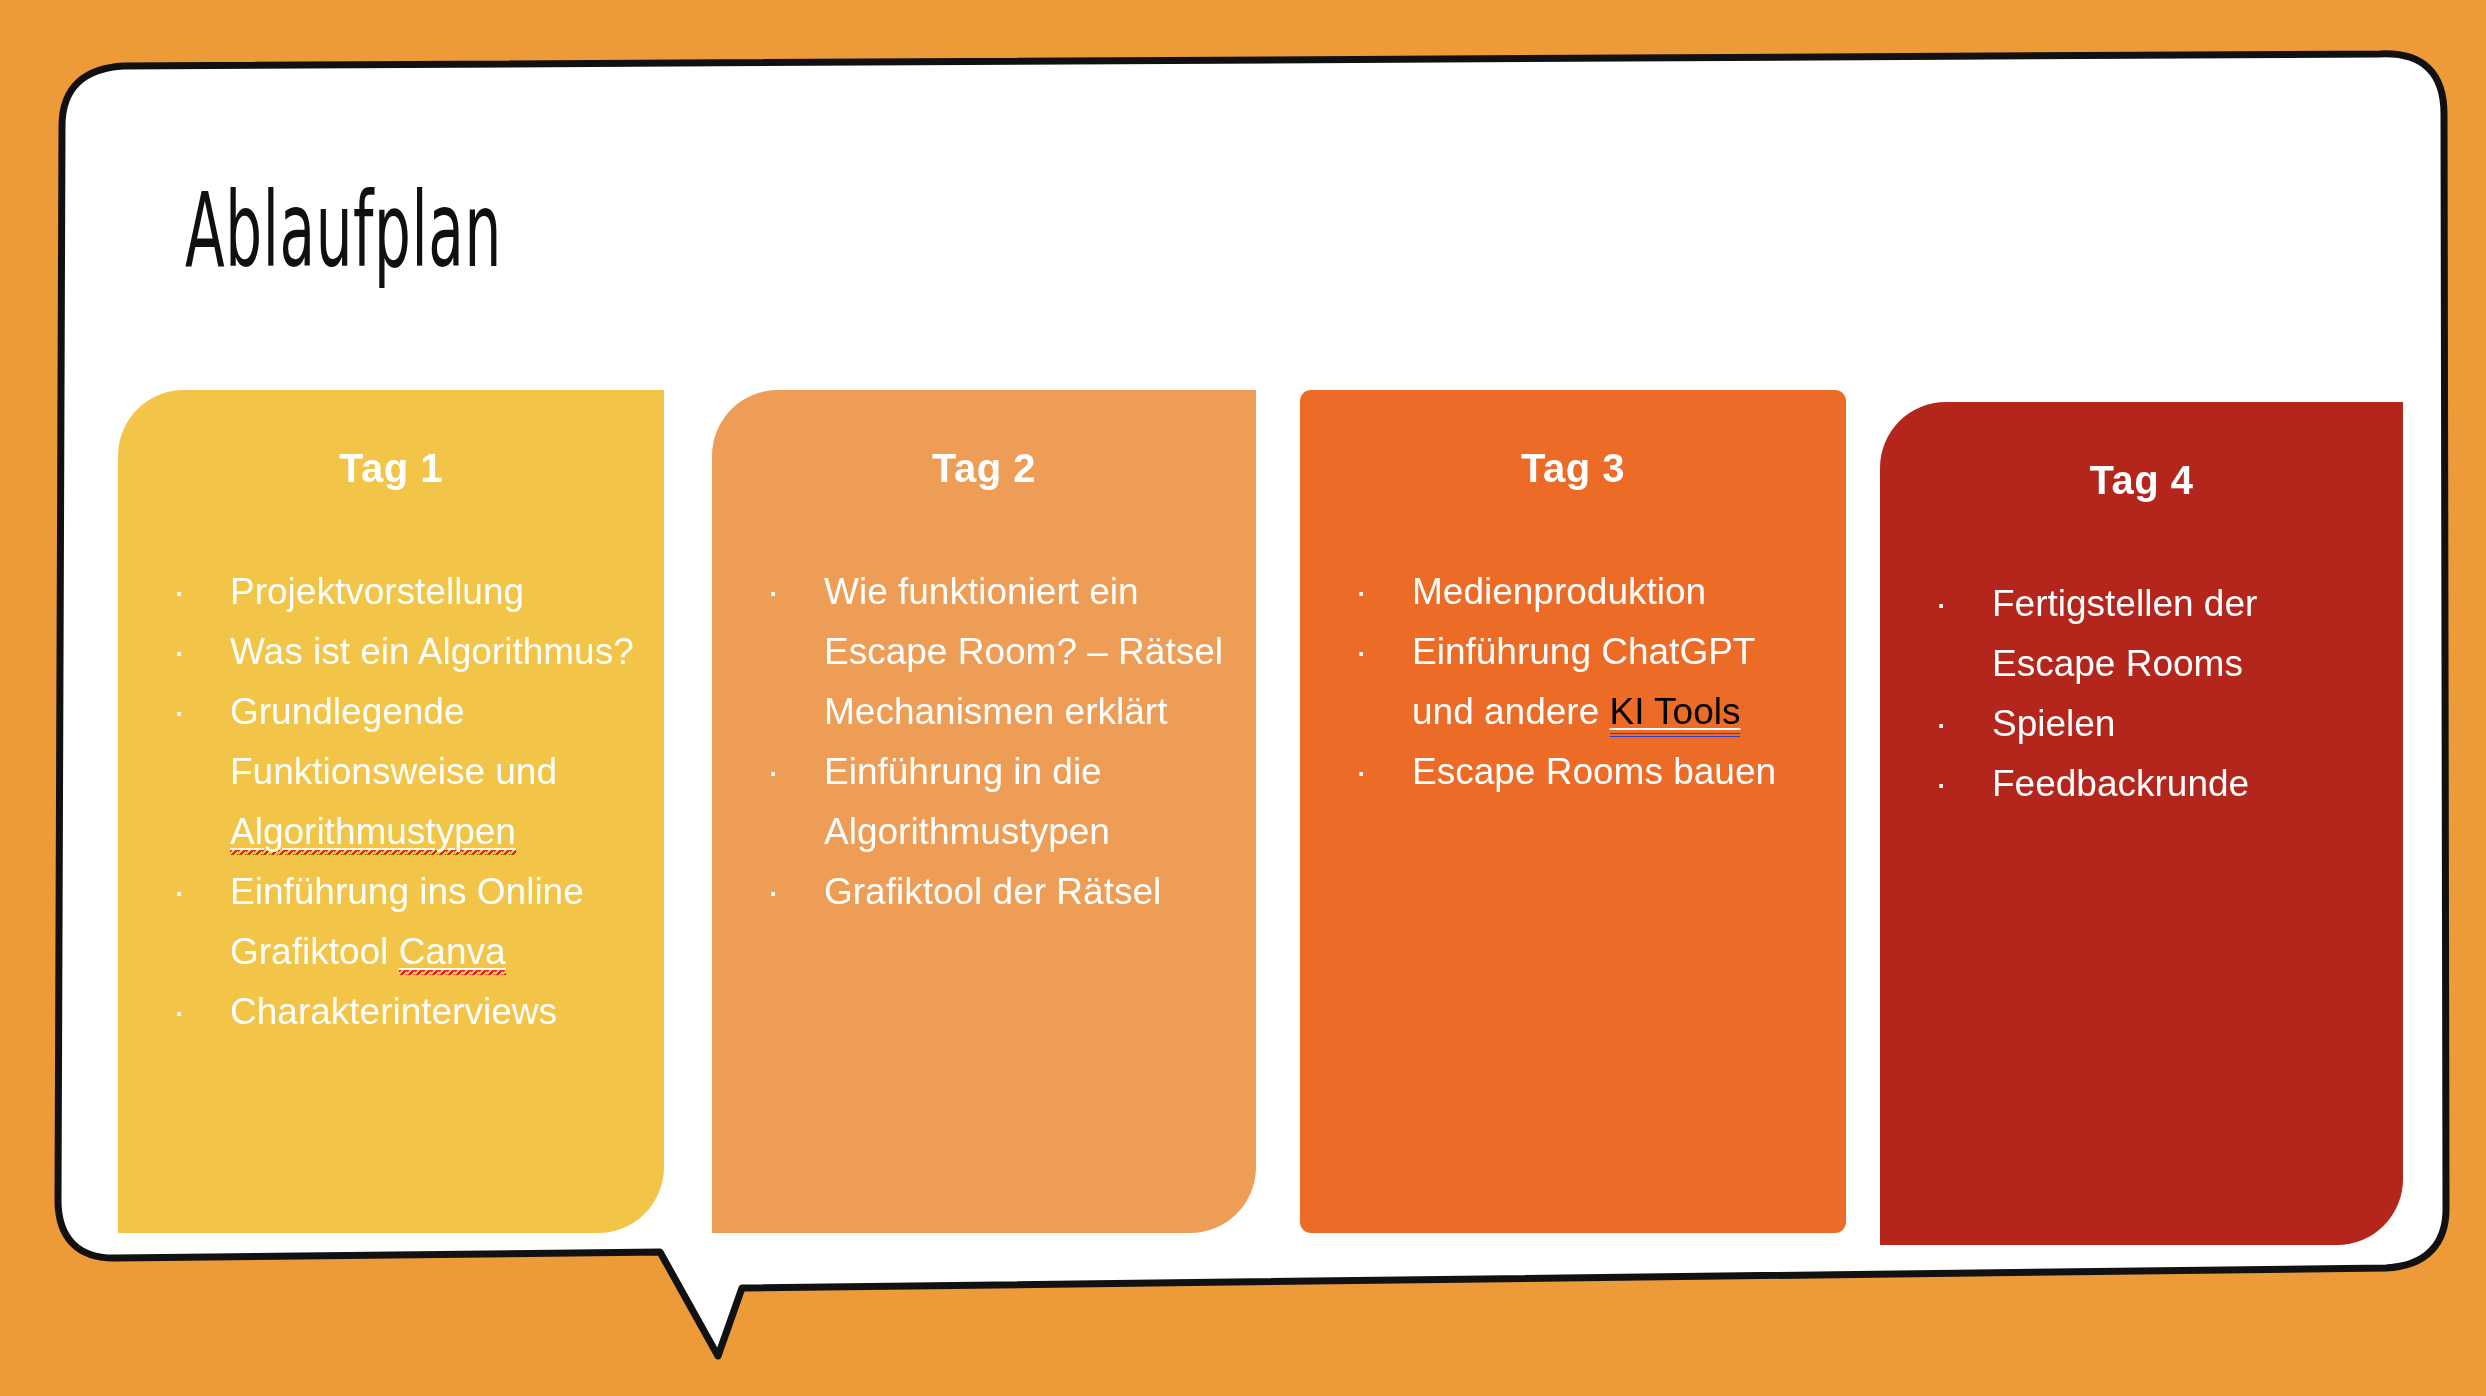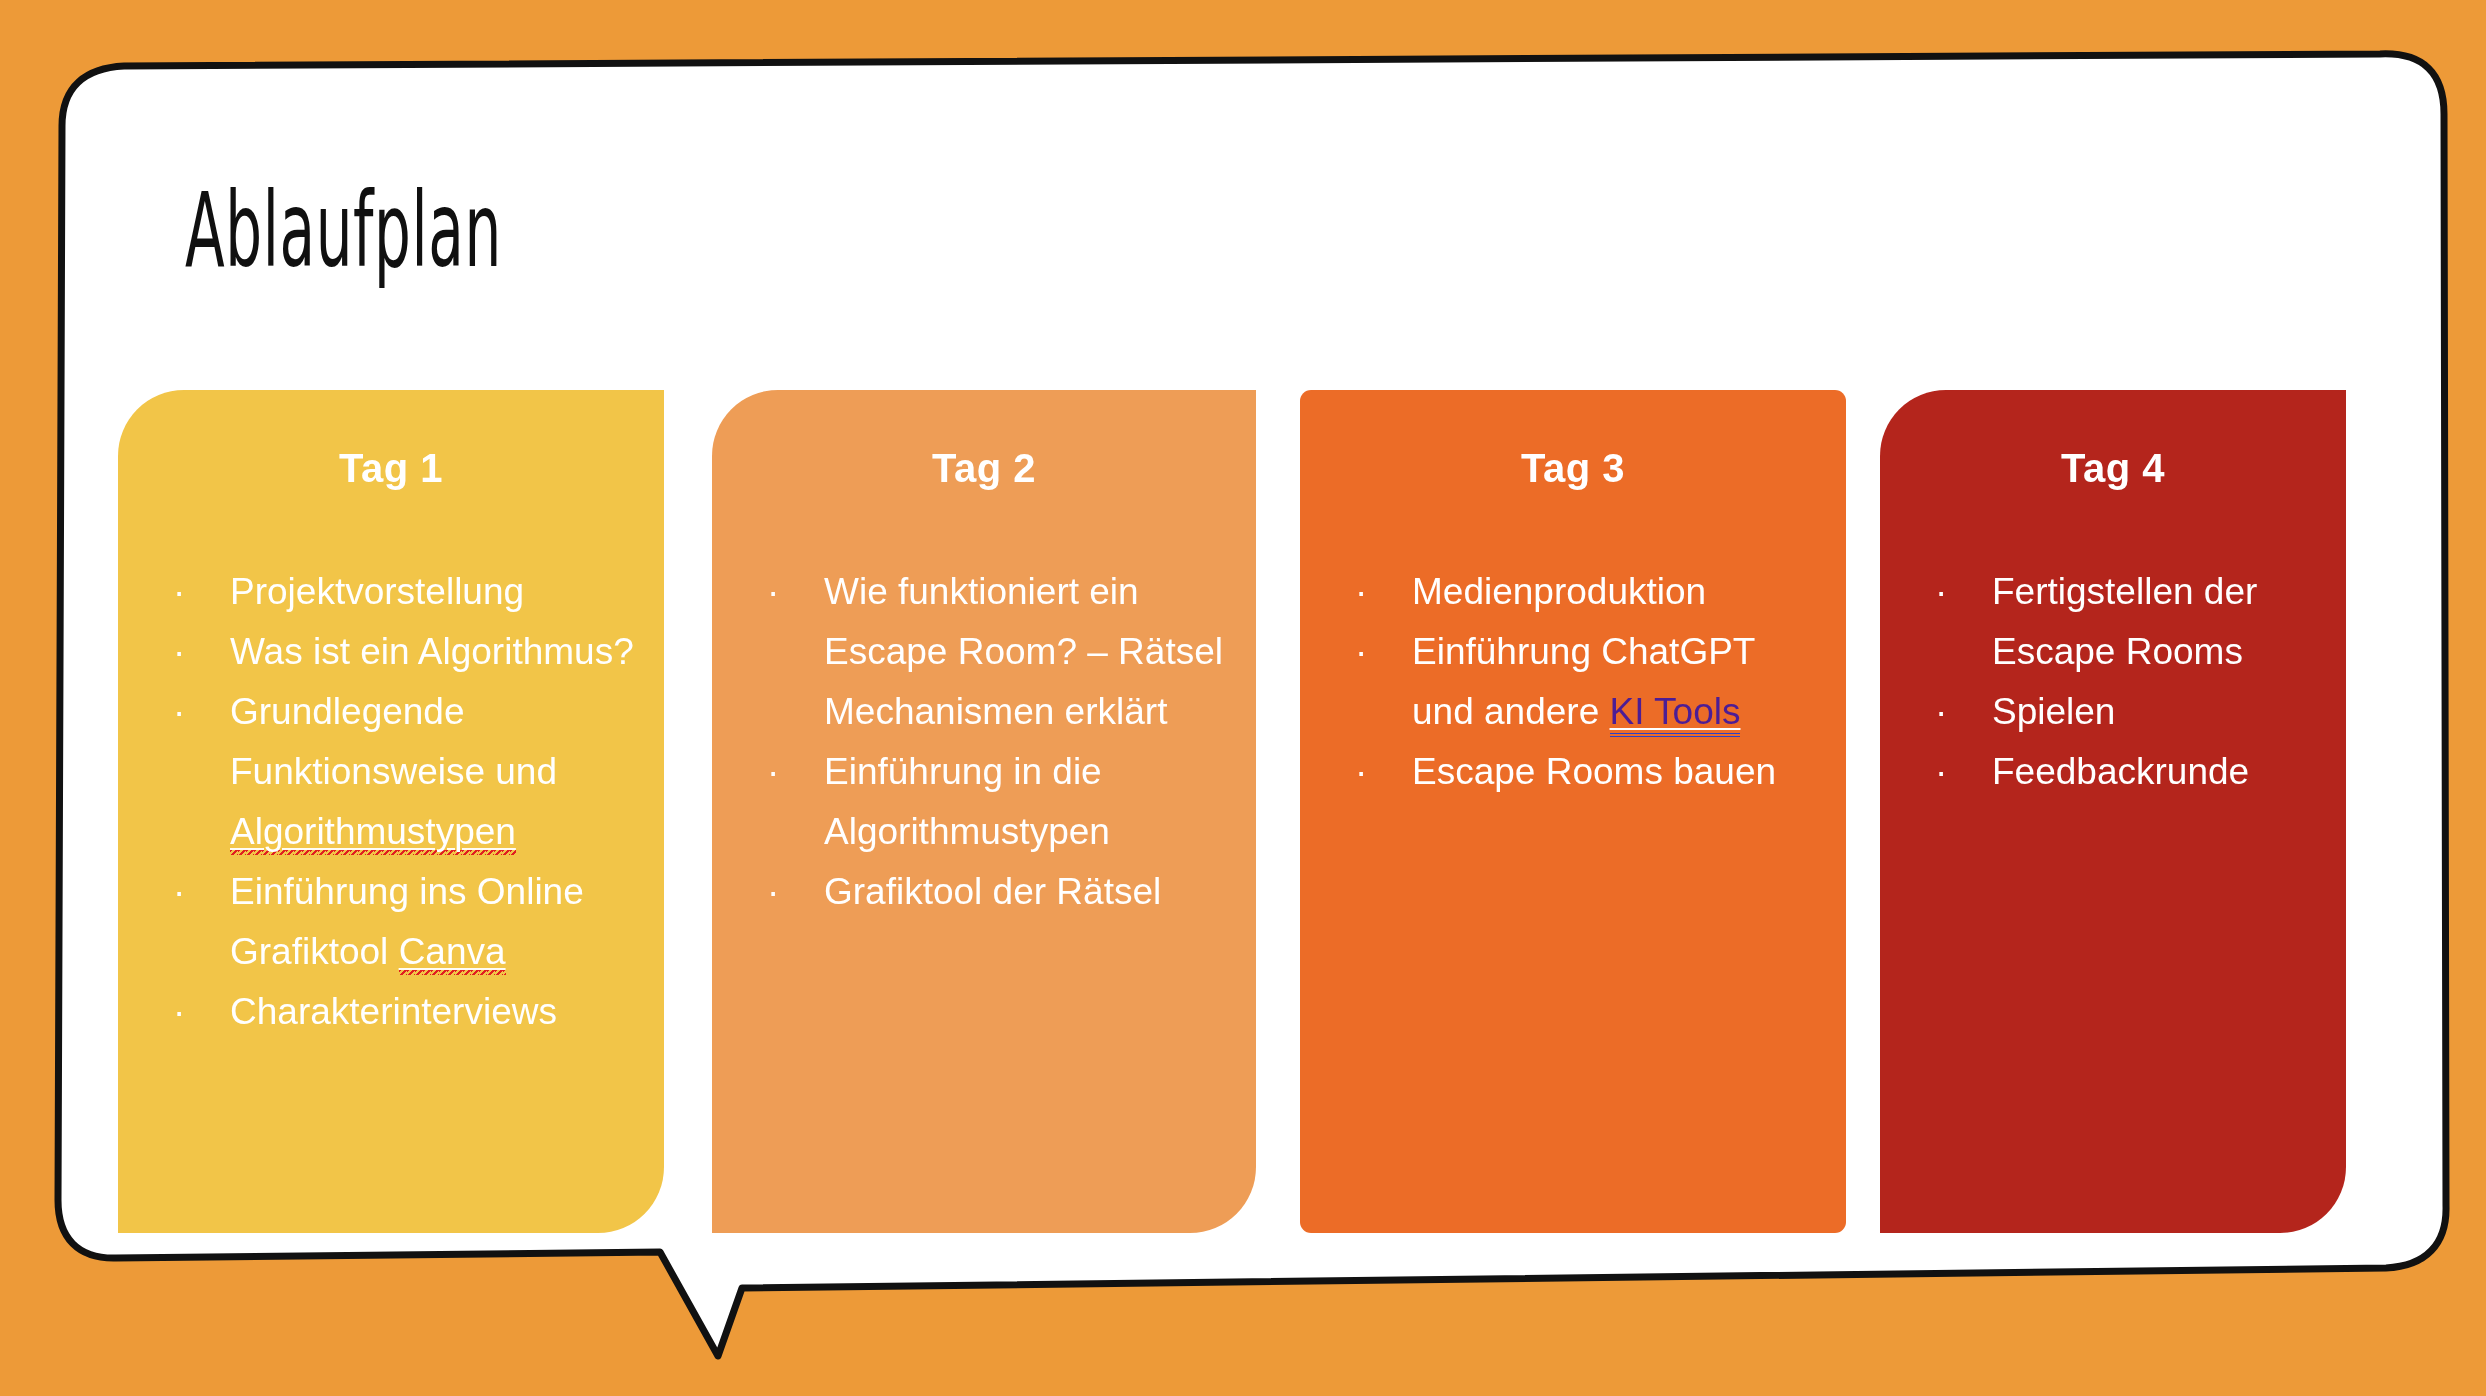--- a/index.html
+++ b/index.html
@@ -67,21 +67,21 @@
     border-bottom-right-radius: 66px;
     border-top-right-radius: 0;
     border-bottom-left-radius: 0;
     box-sizing: border-box;
     padding: 0;
   }
 
   .card-1 { left: 118px;  width: 546px; background: #F2C548; }
   .card-2 { left: 712px;  width: 544px; background: #EE9D56; }
   .card-3 { left: 1300px; width: 546px; background: #EC6C27; }
-  .card-4 { left: 1880px; width: 466px; background: #B4251C; }
+  .card-4 { left: 1880px; width: 523px; background: #B4251C; margin-top: 12px; }
 
   .card-title {
     margin: 0;
     padding-top: 56px;
     text-align: center;
     color: #ffffff;
     font-size: 40px;
     font-weight: bold;
     line-height: 1.1;
     letter-spacing: 0.5px;
@@ -123,21 +123,21 @@
         #e02020 0px, #e02020 2px,
         transparent 2px, transparent 4px);
     background-repeat: repeat-x;
     background-size: 8px 5px;
     background-position: left bottom;
     padding-bottom: 3px;
   }
 
   
   .link {
-    color: #4c1d95;
+    color: #000000;
     text-decoration: underline;
     text-decoration-color: #ffffff;
     text-decoration-thickness: 2px;
     text-underline-offset: 4px;
     border-bottom: 4px double #2b40c8;
     padding-bottom: 1px;
   }
 </style>
 </head>
 <body>

